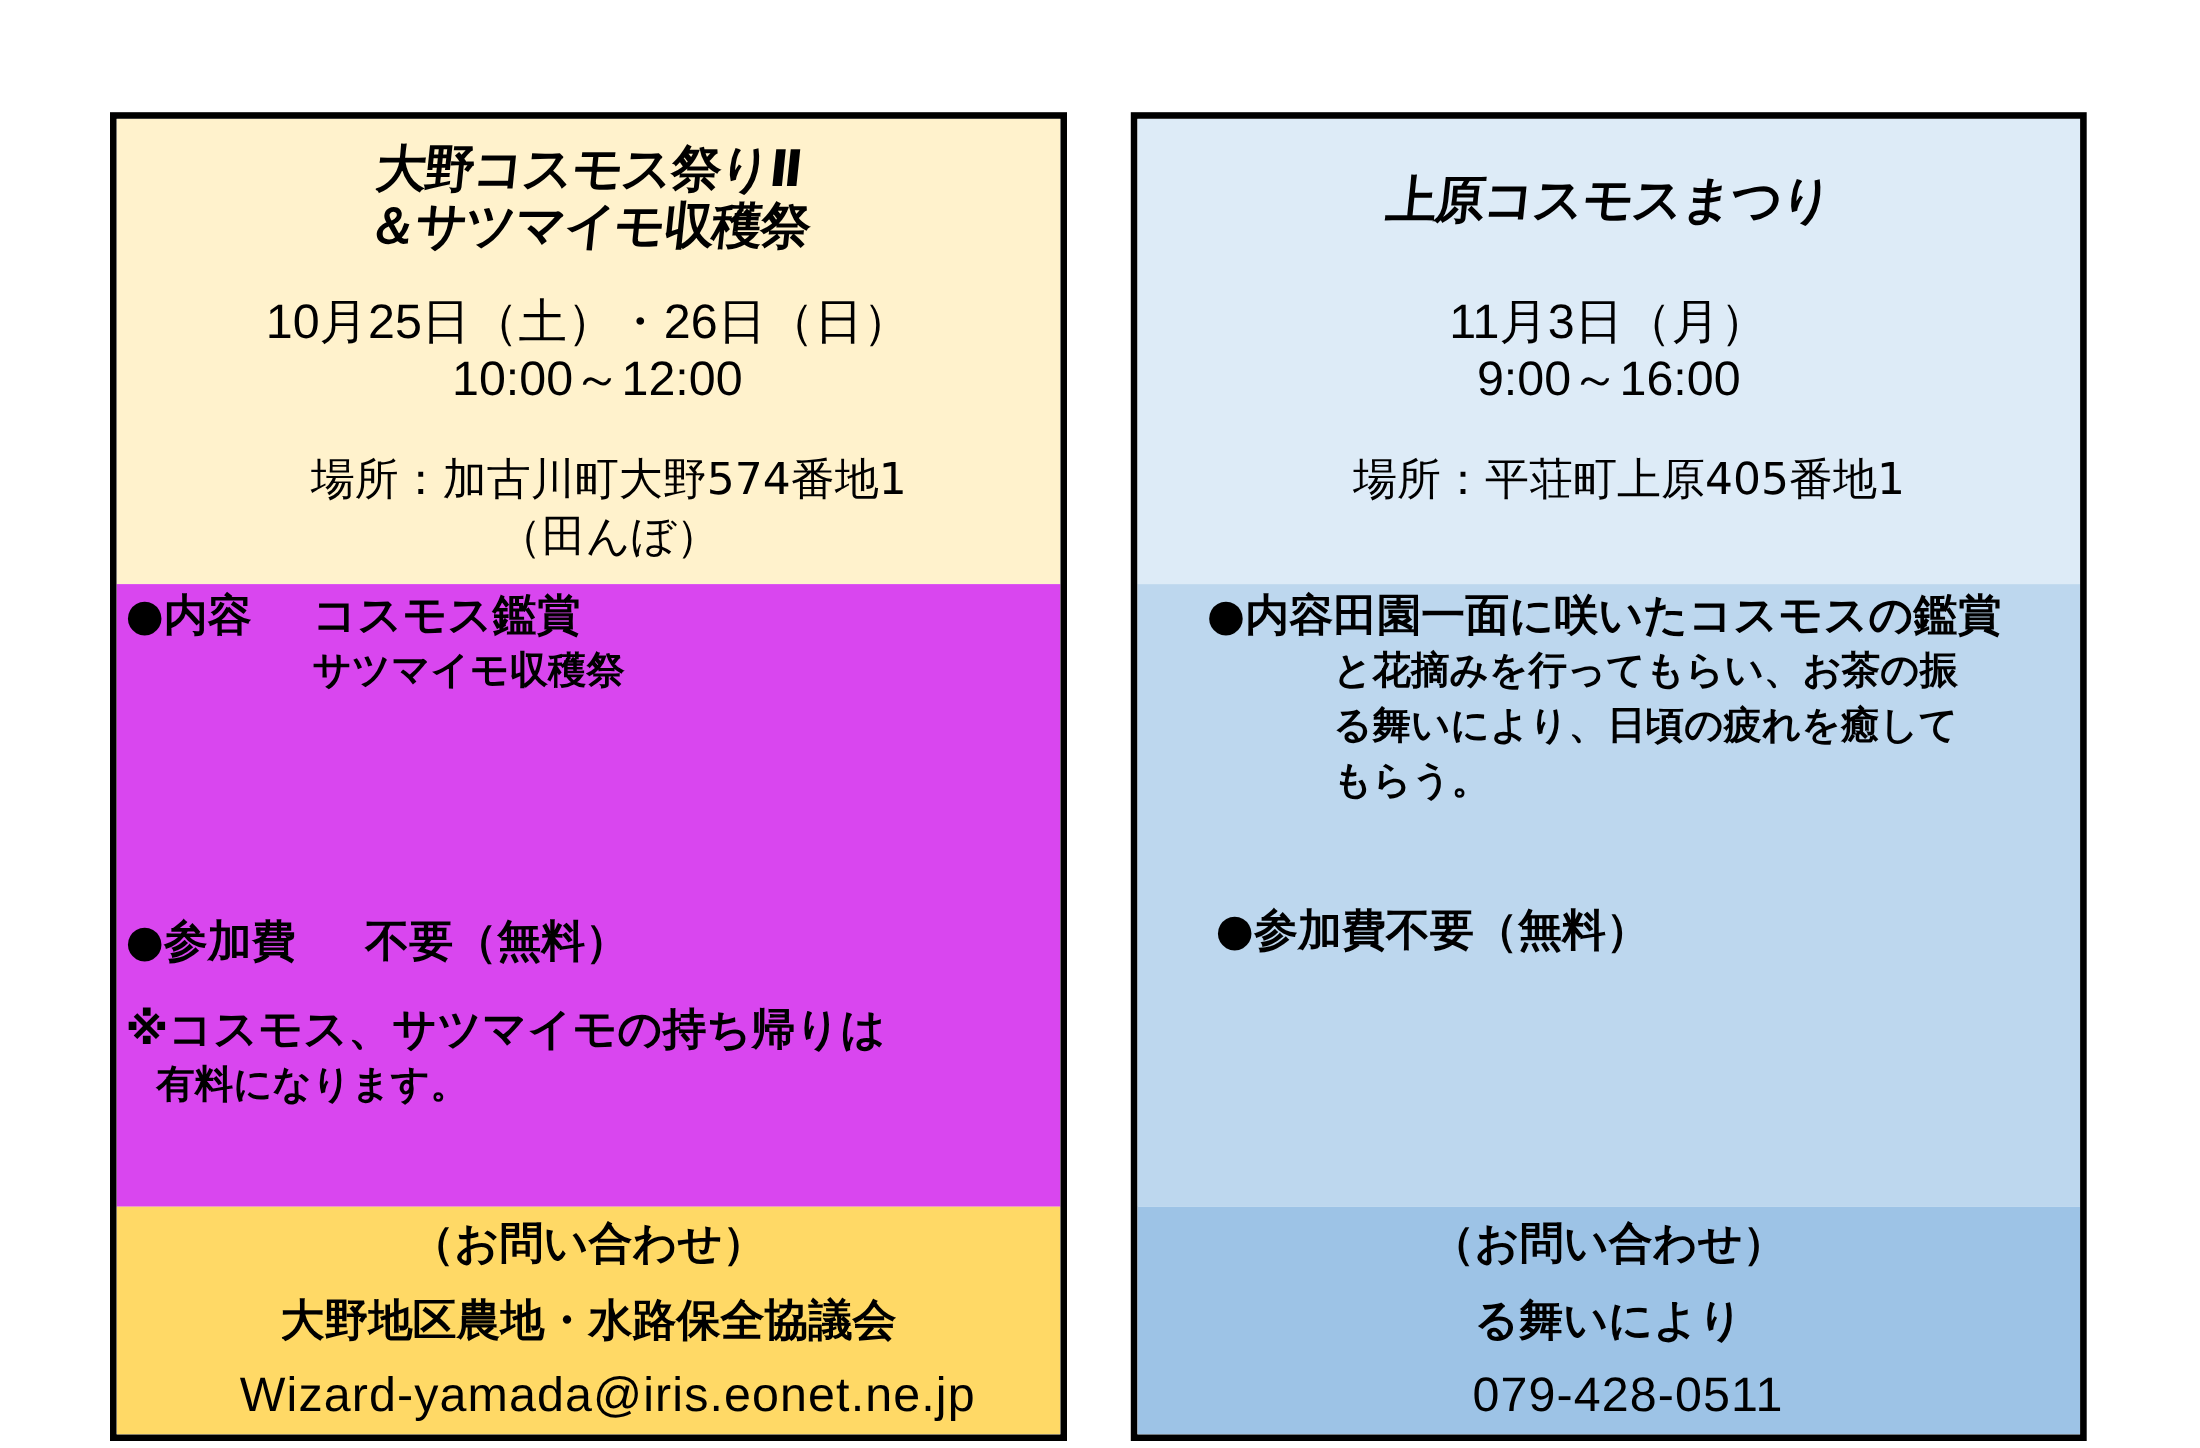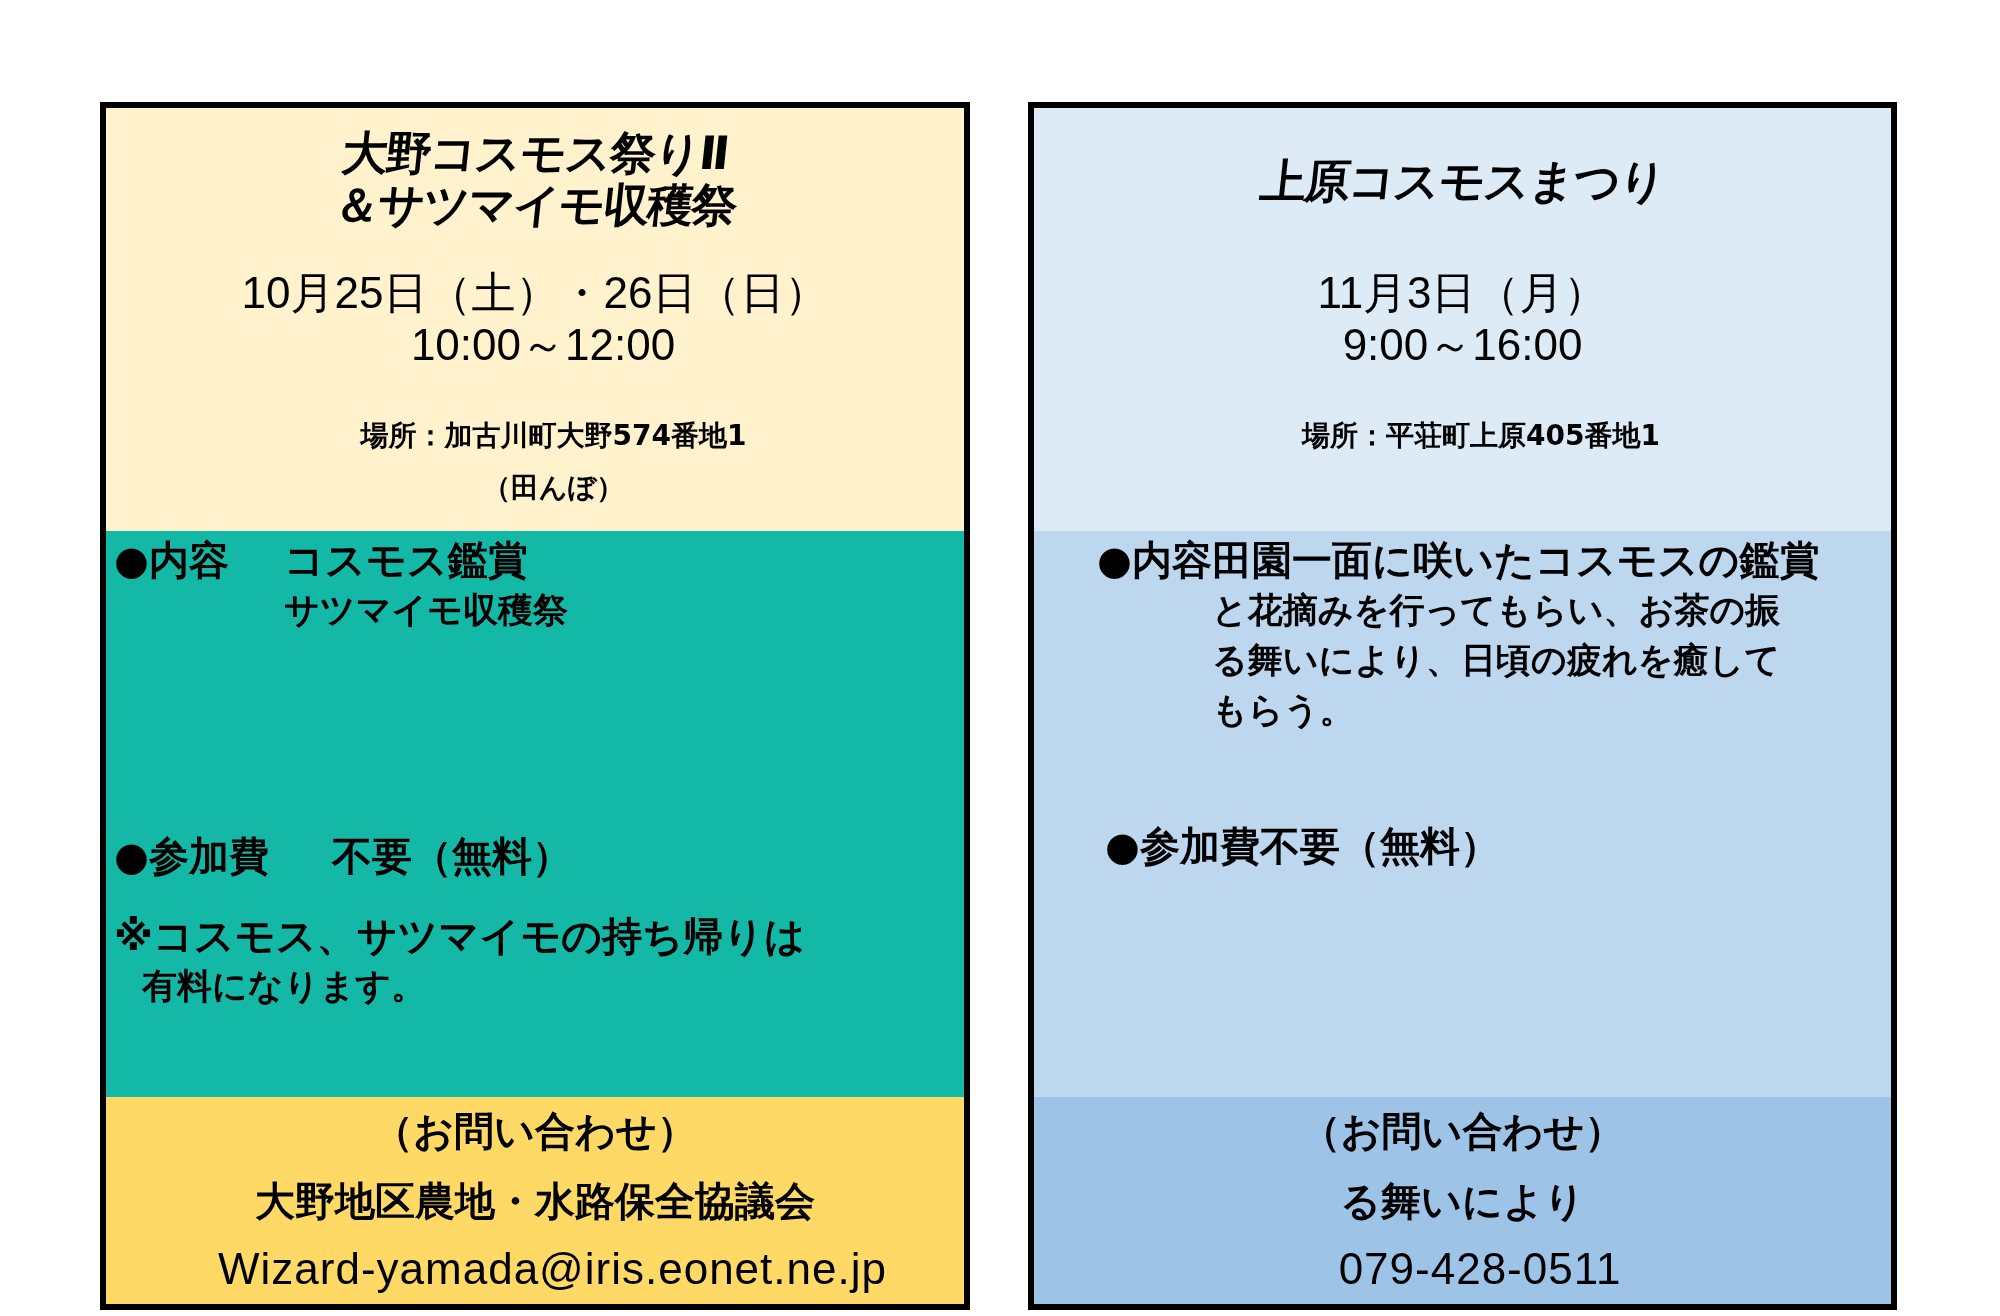--- a/index.html
+++ b/index.html
@@ -7,31 +7,31 @@
          font-family:"DejaVu Sans", sans-serif; color:#000; }
   .card { position:absolute; top:102px; height:1208px; box-sizing:border-box;
           border:6px solid #000; overflow:hidden; }
   .card.left { left:100px; width:870px; }
   .card.right { left:1028px; width:869px; }
   .band { position:absolute; left:0; right:0; }
   .band.top { top:0; height:423px; }
   .band.mid { top:423px; height:566px; }
   .band.bot { top:989px; bottom:0; }
   .left .top { background:#FFF2CC; }
-  .left .mid { background:#14b8a6; }
+  .left .mid { background:#d946ef; }
   .left .bot { background:#FFD966; }
   .right .top { background:#DDEBF7; }
   .right .mid { background:#BDD7EE;text-align:right; }
   .right .bot { background:#9DC3E6; }
 
   .ctr { position:absolute; left:0; right:0; text-align:center; white-space:nowrap; }
   .title { font-weight:900; font-size:46px; letter-spacing:-2px; line-height:52px;
            transform:skewX(-6deg); }
   .dt { font-size:44px; line-height:52px; font-family:"Liberation Sans", sans-serif; }
-  .place { font-weight:bold; font-size:28px; line-height:52px;padding-left:37px; }
+  .place { font-weight:normal; font-size:40px; line-height:52px;padding-left:37px; }
   .row { position:absolute; left:8px; font-weight:bold; font-size:40px; line-height:50px; white-space:nowrap; }
   .row .lbl { display:inline-block; width:170px; }
   .indent { position:absolute; font-weight:bold; font-size:35px; line-height:50px; white-space:nowrap; }
   .contact { font-weight:bold; font-size:40px; line-height:52px; }
   .mono { font-family:"Liberation Sans", sans-serif; font-size:44px; font-weight:normal; letter-spacing:1px;padding-left:35px; }
 </style>
 </head>
 <body>
 
 <div class="card left">

